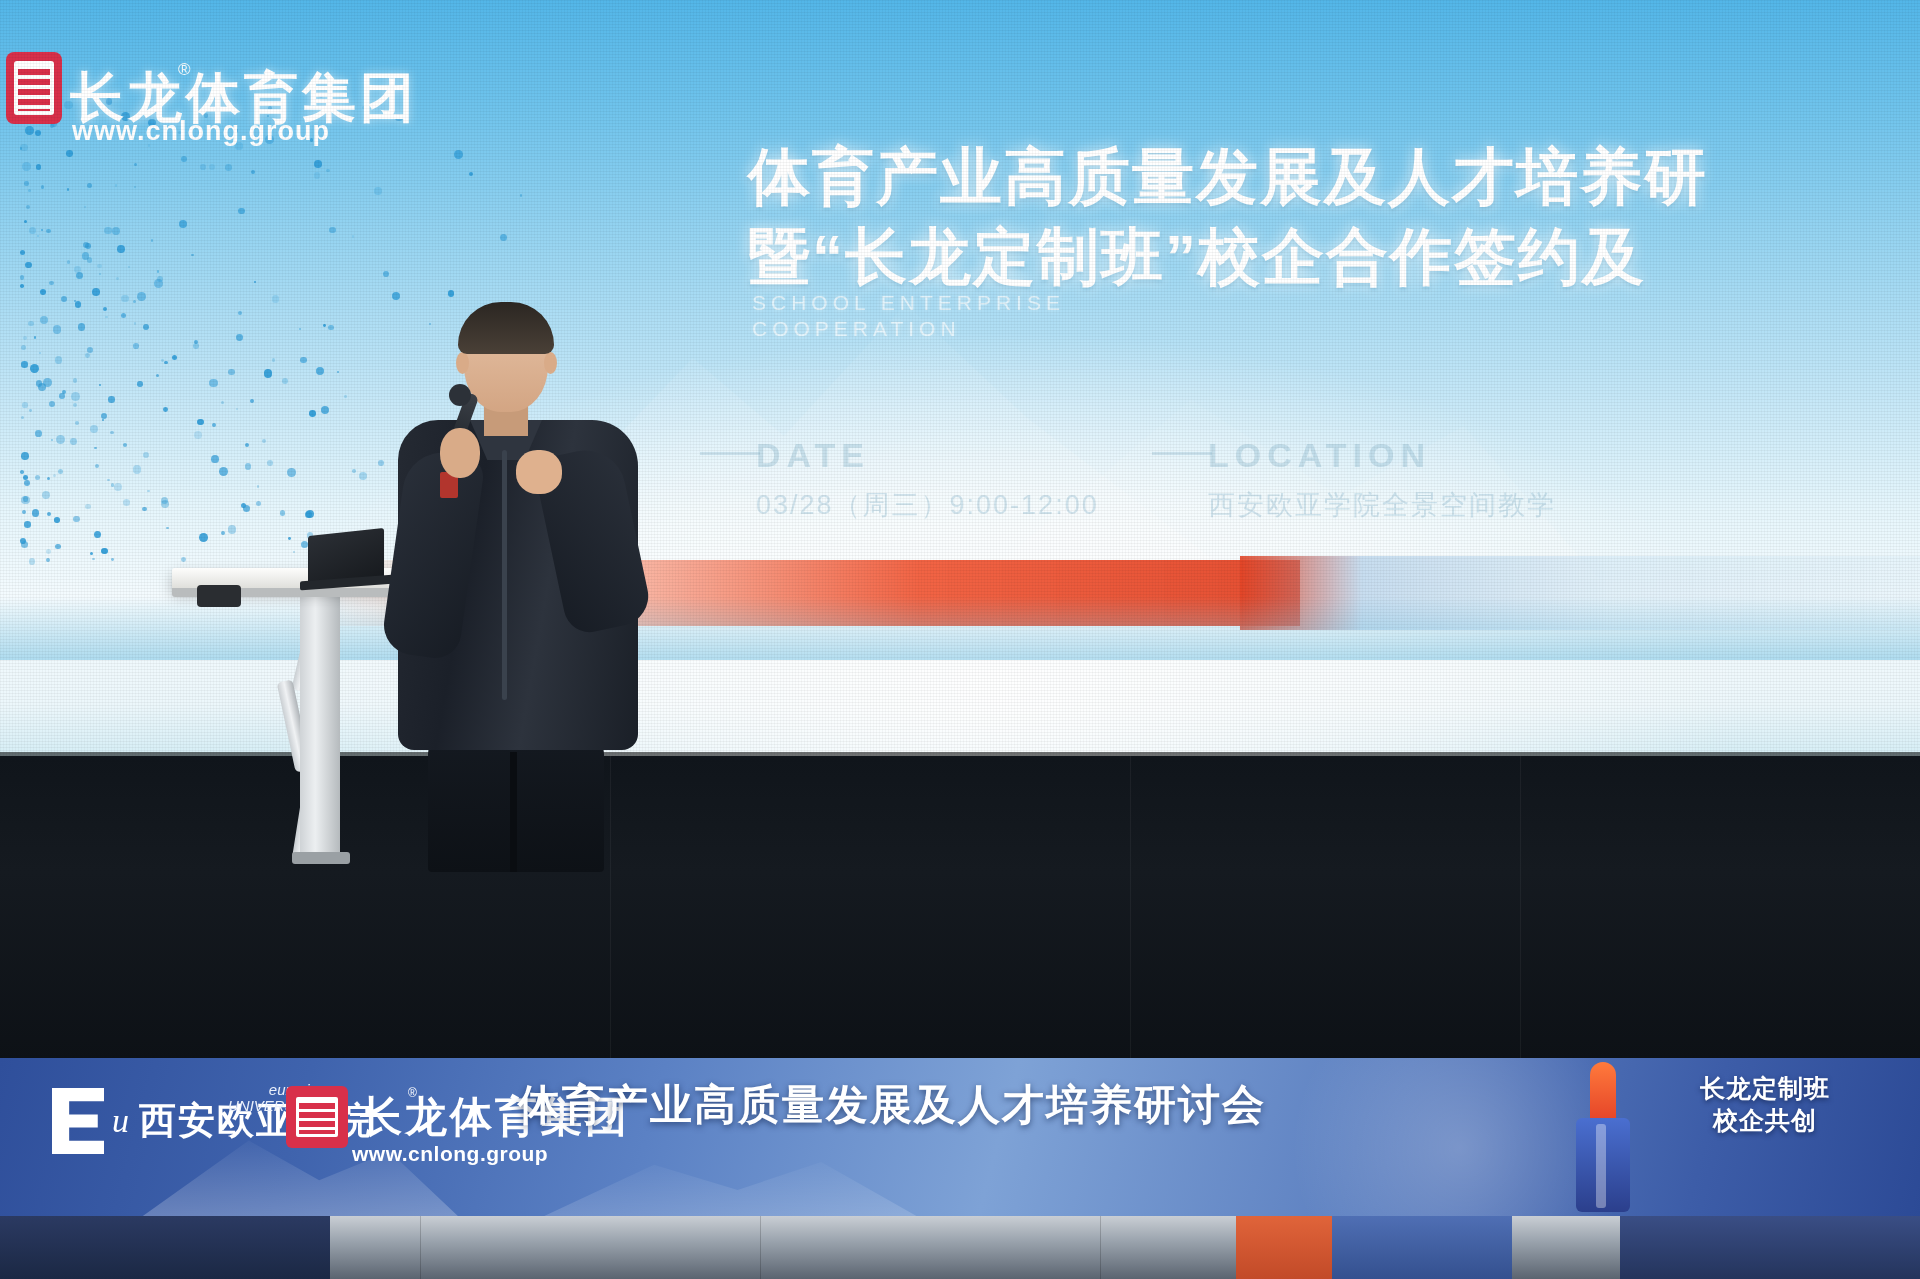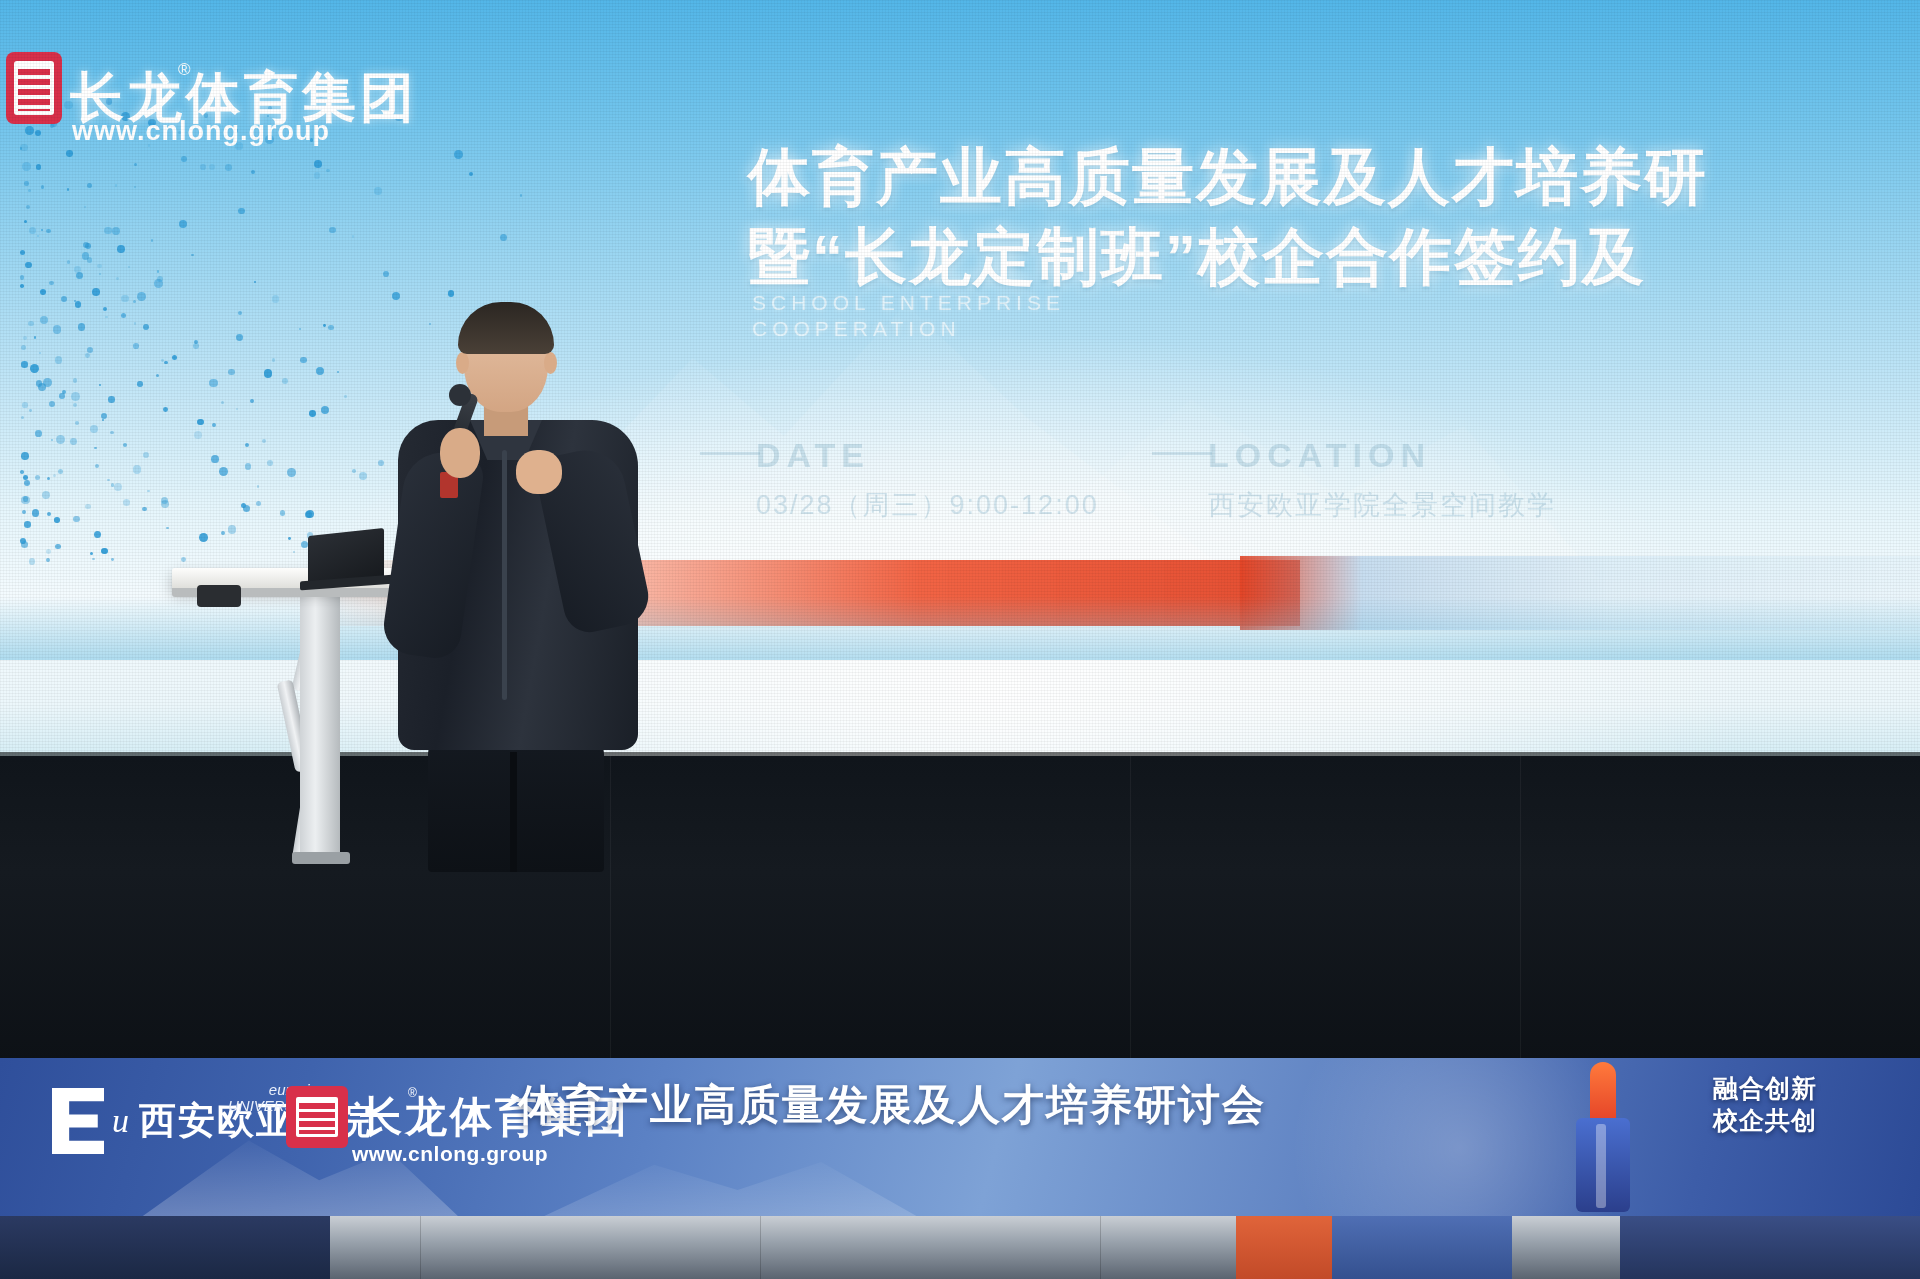--- a/index.html
+++ b/index.html
@@ -549,21 +549,21 @@
     <div class="bt1">体育产业高质量发展及人才培养研讨会</div>
   </div>
 
   <div class="torch">
     <i style="left:34px;top:0;width:26px;height:70px;background:linear-gradient(180deg,#ff7a3c,#e03a24);border-radius:14px 14px 4px 4px;"></i>
     <i style="left:20px;top:56px;width:54px;height:94px;background:linear-gradient(180deg,#4a6fd0,#2b3f8c);border-radius:6px;"></i>
     <i style="left:40px;top:62px;width:10px;height:84px;background:rgba(255,255,255,.35);"></i>
   </div>
 
   <div class="badge">
-    <div class="bcn">融合创新</div>
+    <div class="bcn">长龙定制班</div>
     <div class="bcn">校企共创</div>
   </div>
 
   <div class="floorfront">
     <span class="tile" style="left:420px"></span>
     <span class="tile" style="left:760px"></span>
     <span class="tile" style="left:1100px"></span>
   </div>
   <div class="sidepanelL"></div>
   <div class="orangebar"></div>

